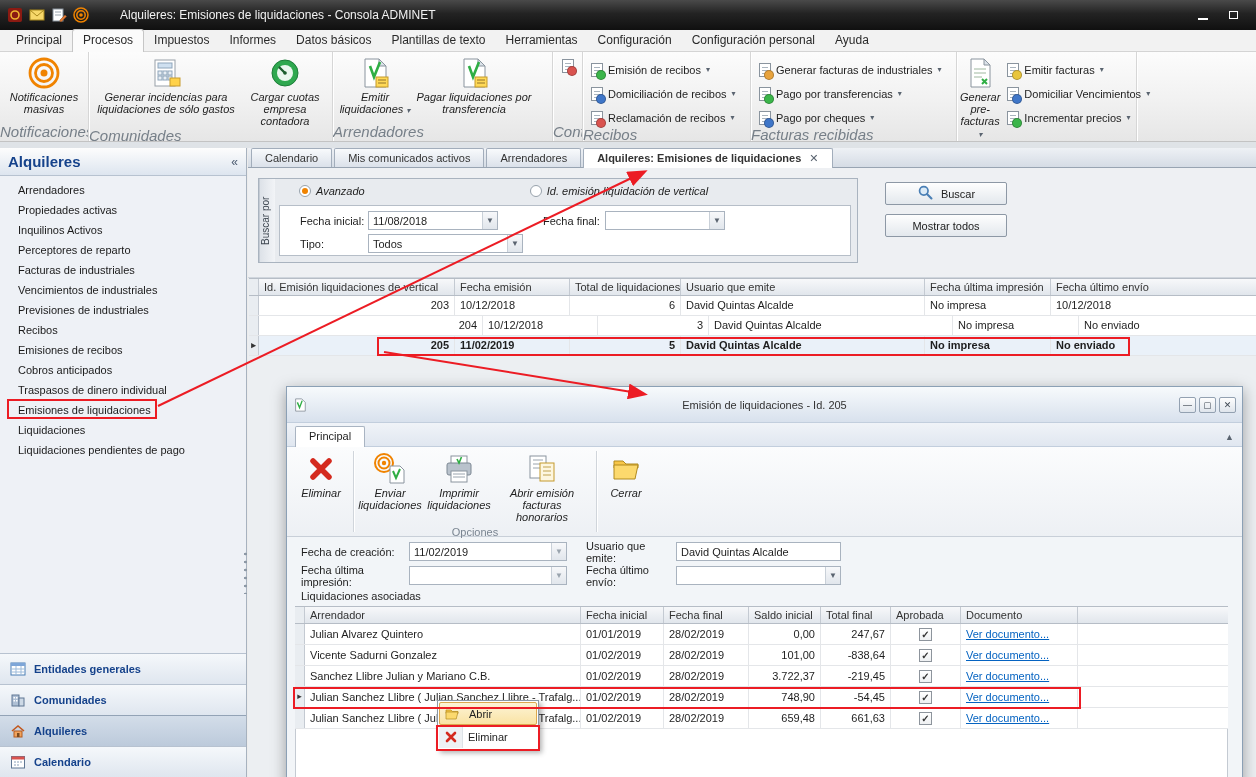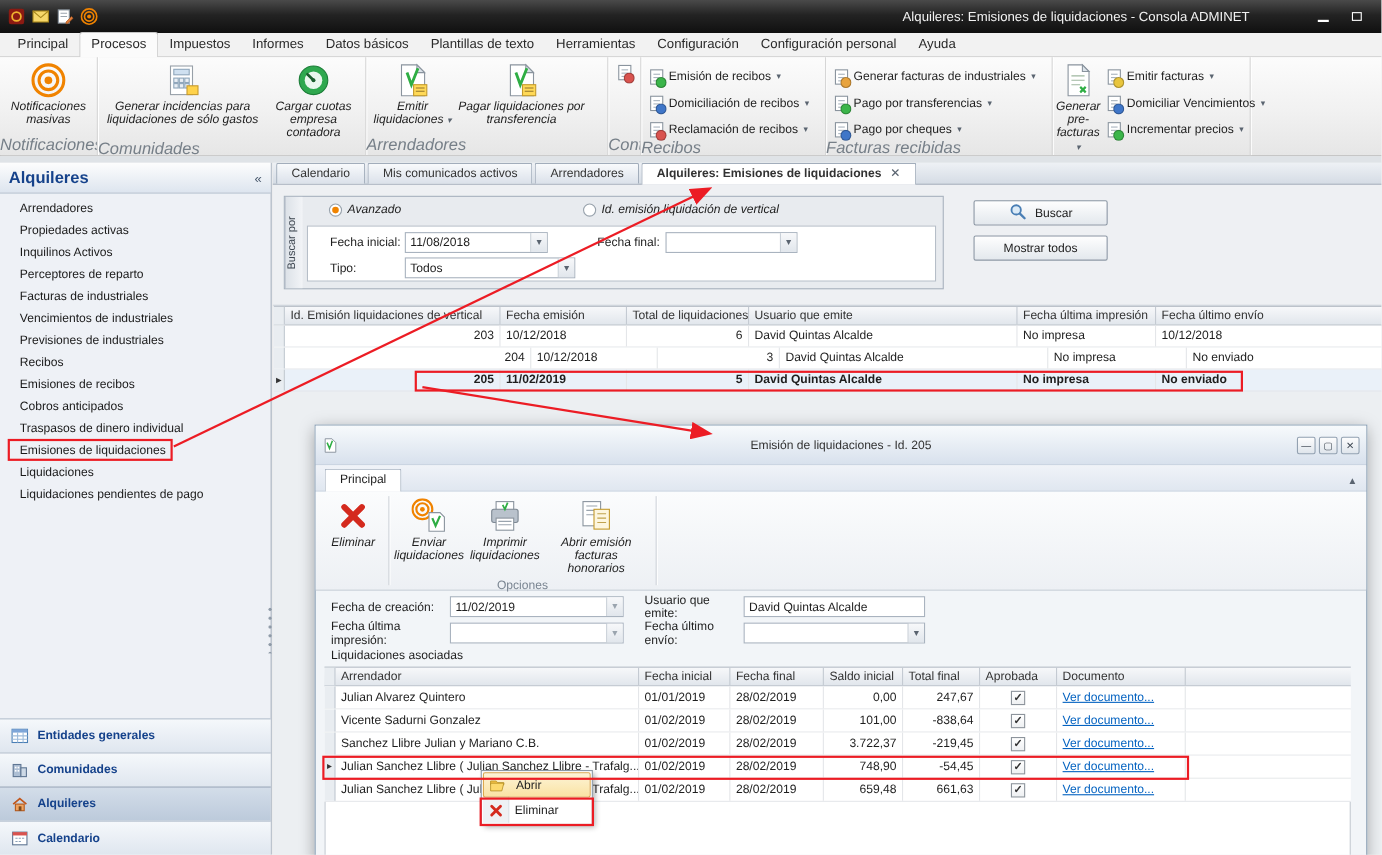--- a/index.html
+++ b/index.html
@@ -3,21 +3,21 @@
 <meta charset="utf-8">
 <style>
   html,body{margin:0;padding:0;}
   *{box-sizing:border-box;font-family:"Liberation Sans",sans-serif;}
   #app{position:relative;width:1256px;height:777px;overflow:hidden;background:#ececec;font-size:11px;color:#1e1e1e;}
 
   
   .titlebar{position:absolute;left:0;top:0;width:100%;height:30px;background:linear-gradient(#4a4a4a,#232323 45%,#101010);display:flex;align-items:center;color:#fff;}
   .qat{display:flex;align-items:center;gap:5px;padding-left:6px;width:120px;}
   .qicon{width:17px;height:17px;display:inline-flex;align-items:center;justify-content:center;}
-  .titlebar .title{flex:1;text-align:right;font-size:12px;color:#f2f2f2;}
+  .titlebar .title{flex:1;text-align:left;font-size:12px;color:#f2f2f2;}
   .winbtns{display:flex;gap:4px;padding-right:10px;width:120px;justify-content:flex-end;}
   .winbtn{width:26px;height:18px;display:flex;align-items:center;justify-content:center;}
   .min-glyph{width:10px;height:2px;background:#fff;margin-top:7px;}
   .rest-glyph{width:9px;height:8px;border:1.5px solid #fff;}
 
   
   .menubar{position:absolute;left:0;top:30px;width:100%;height:22px;background:#f2f2f2;border-bottom:1px solid #d4d4d4;display:flex;align-items:flex-end;padding-left:6px;}
   .menutab{padding:3px 10px 4px;font-size:12px;color:#2a2a2a;white-space:nowrap;}
   .menutab.active{background:#fbfbfb;border:1px solid #c6c6c6;border-bottom:none;border-radius:3px 3px 0 0;margin-bottom:-1px;padding-bottom:5px;}
 
@@ -566,20 +566,29 @@
                   <rect x="14" y="10" width="14" height="18" fill="#fdf6df" stroke="#c49a2c"></rect>
                   <path d="M17 14h8M17 18h8M17 22h8" stroke="#c0a24e"></path>
                 </svg></span>
             <span class="blabel">Abrir emisión facturas honorarios</span>
           </div>
         </div>
         <div class="dl">Opciones</div>
       </div>
       <div class="dsep"></div>
       <div class="dgroup" style="width:56px">
+        <div class="db">
+            <div class="bigbtn" style="width:54px">
+          <span class="bicon"><svg viewBox="0 0 32 32">
+                  <path d="M4 8h9l3 3h12v4H4z" fill="#f7c648" stroke="#b18a1e"></path>
+                  <path d="M4 12h24l-3 14H4z" fill="#fcd96d" stroke="#b18a1e"></path>
+                </svg></span>
+          <span class="blabel">Cerrar</span>
+        </div>
+          </div>
         <div class="dl"></div>
       </div>
     </div>
 
     <div class="dlg-fields">
       <div class="dfrow" style="left:14px;top:15px;width:102px;">
           <span>Fecha de creación:</span>
         </div>
       <div class="dfrow" style="left:122px;top:15px;">
           <span class="combo" style="width:158px">

